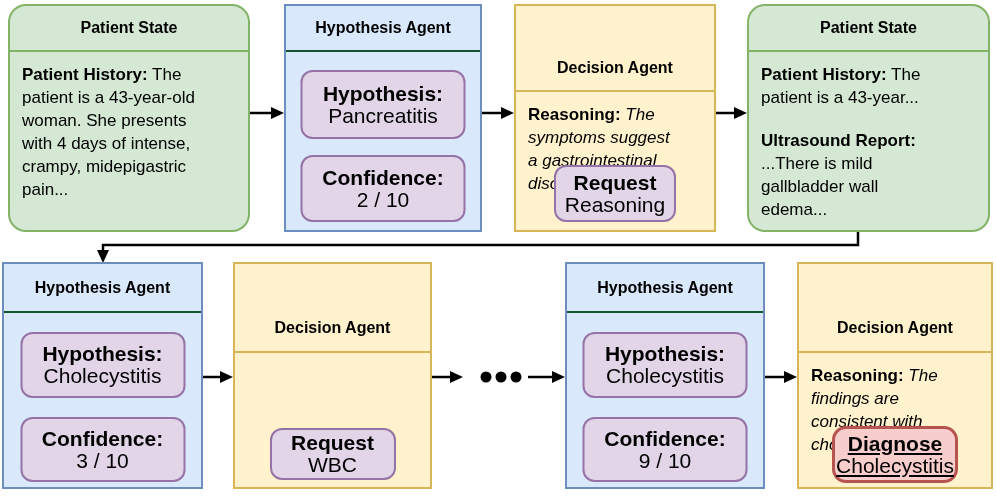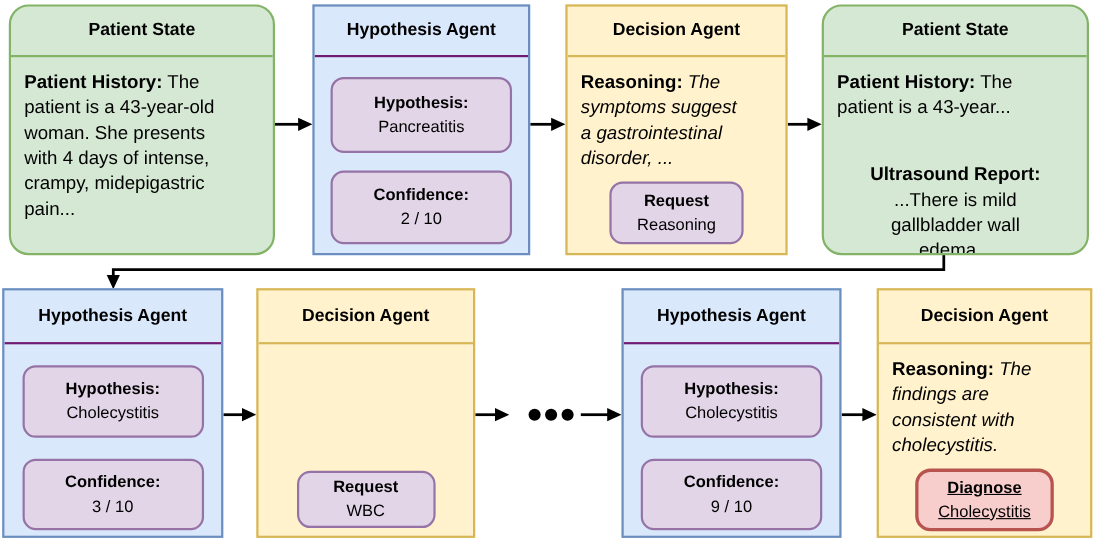--- a/index.html
+++ b/index.html
@@ -5,33 +5,33 @@
   html,body{margin:0;padding:0;background:#ffffff;}
   body{font-family:"Liberation Sans","DejaVu Sans",sans-serif;color:#000;}
   #canvas{position:relative;width:996px;height:497px;background:#ffffff;overflow:hidden;}
   #arrow-layer{position:absolute;left:0;top:0;z-index:0;}
   .box{position:absolute;border:2px solid;box-sizing:border-box;overflow:hidden;z-index:1;}
   .green{background:#d5e8d4;border-color:#82b366;border-radius:18px;}
   .blue{background:#dae8fc;border-color:#6c8ebf;}
   .yellow{background:#fff2cc;border-color:#d6b656;}
   .title{display:flex;align-items:center;justify-content:center;font-weight:bold;font-size:16px;}
   .green .title{border-bottom:2px solid #82b366;}
-  .blue .title{border-bottom:2px solid #701a75;}
-  .yellow .title{border-bottom:2px solid #d6b656;}
+  .blue .title{border-bottom:2px solid #14532d;}
+  .yellow .title{border-bottom:2px solid #d6b656;margin-top:40px;}
   .r1 .title{height:44px;}
   .r2 .title{height:47px;}
   .body{padding:11px 12px;font-size:17px;line-height:23px;}
   .body p{margin:0;white-space:pre-line;}
-  .body p + p{margin-top:38px;text-align:center;}
+  .body p + p{margin-top:20px;}
   .body b{font-weight:bold;}
   .body i{font-style:italic;text-align:right;}
   .pill{position:absolute;left:50%;transform:translateX(-50%);box-sizing:border-box;
         background:#e1d5e7;border:2px solid #9673a6;border-radius:12px;
         display:flex;flex-direction:column;align-items:center;justify-content:center;
-        font-size:15px;line-height:22px;text-align:center;z-index:2;}
+        font-size:21px;line-height:22px;text-align:center;z-index:2;}
   .pill .pl{font-weight:bold;}
   .pill.red{background:#f8cecc;border:3px solid #b85450;border-radius:14px;text-decoration:underline;}
 </style>
 </head>
 <body>
 
 <div id="canvas">
 
   <svg id="arrow-layer" width="996" height="497" viewBox="0 0 996 497">
     <g>

